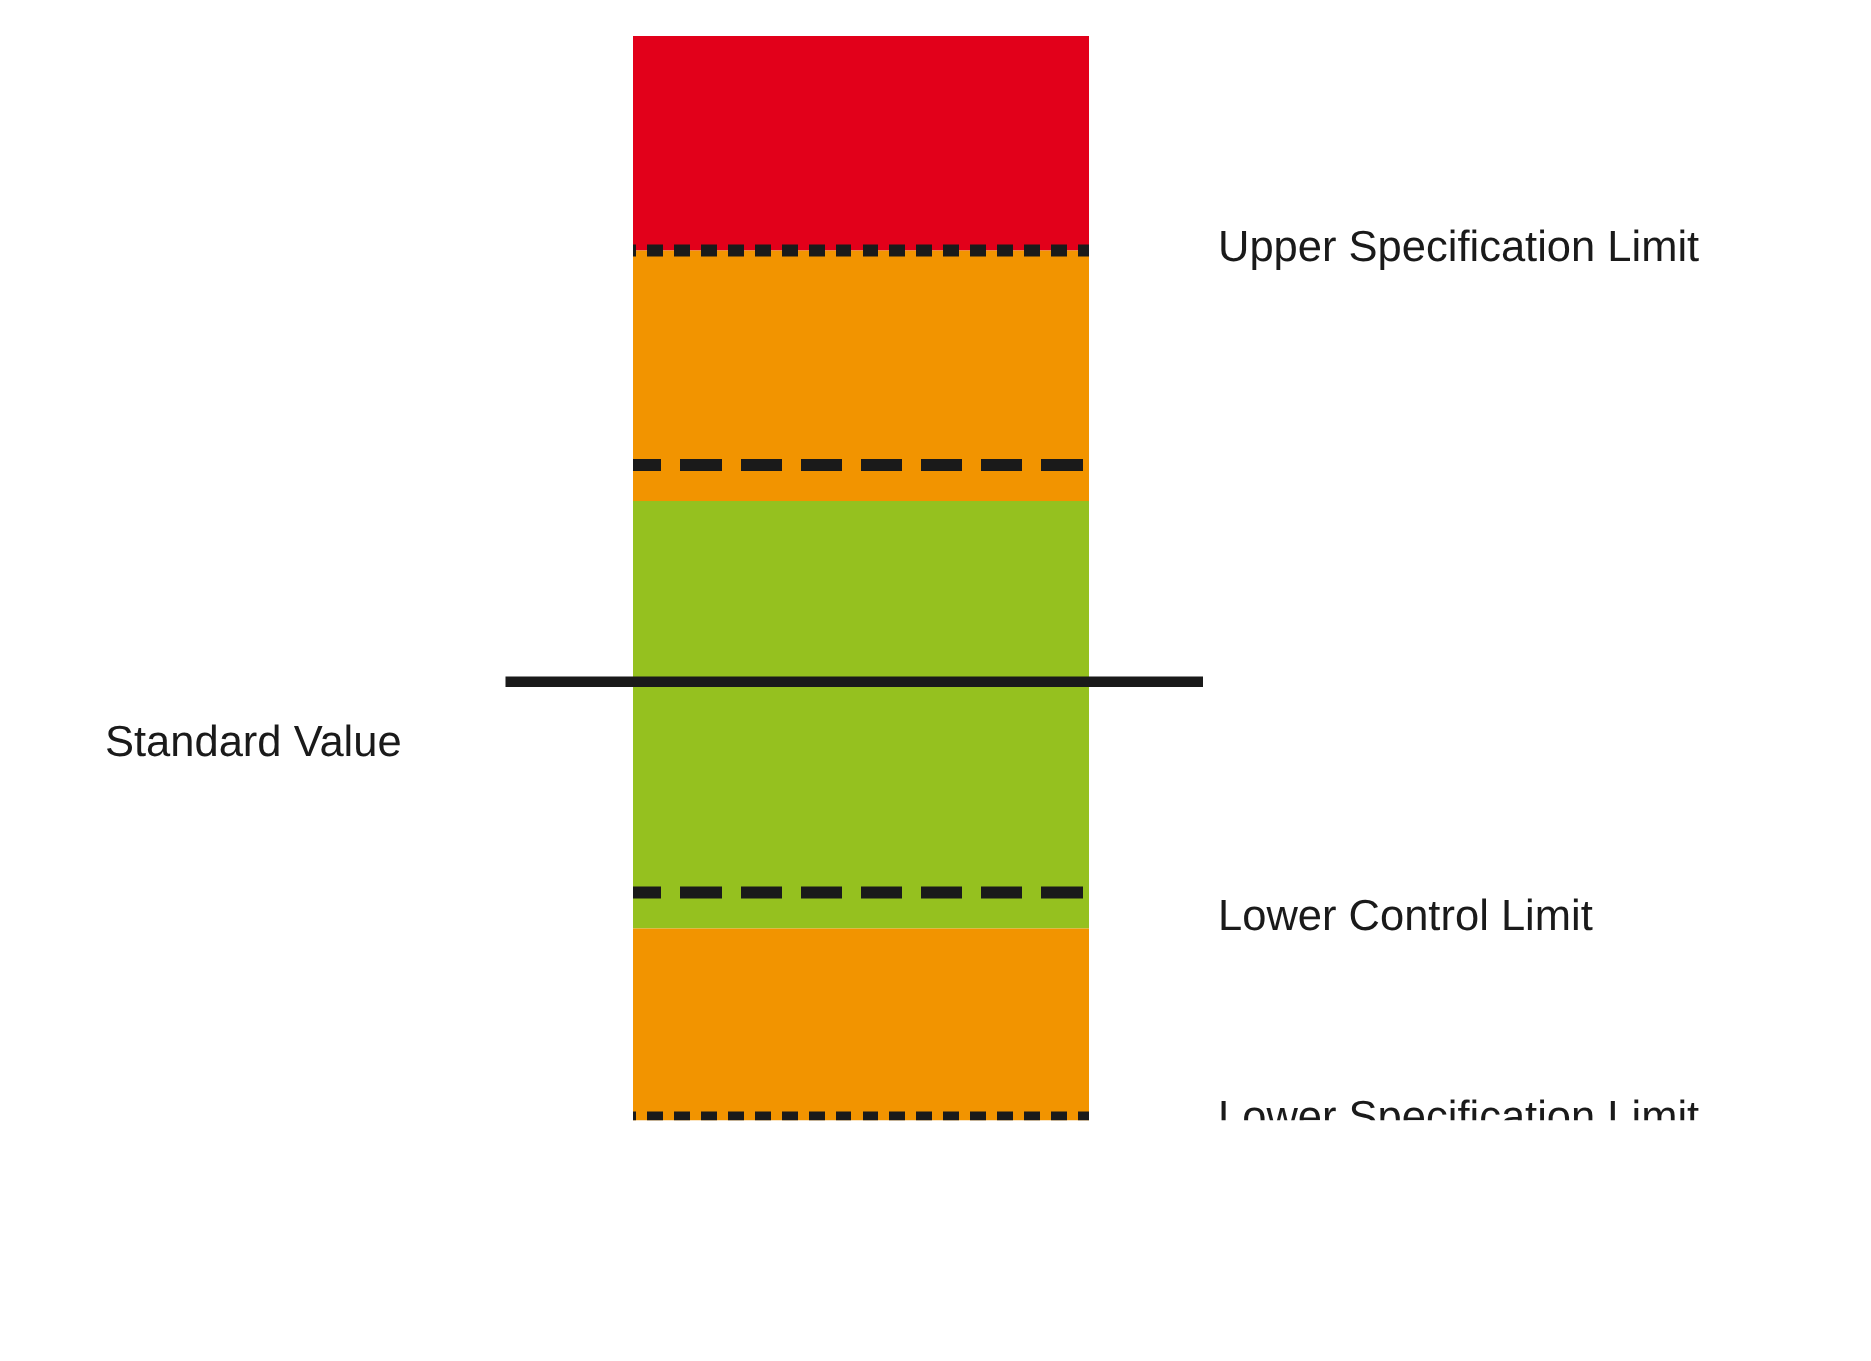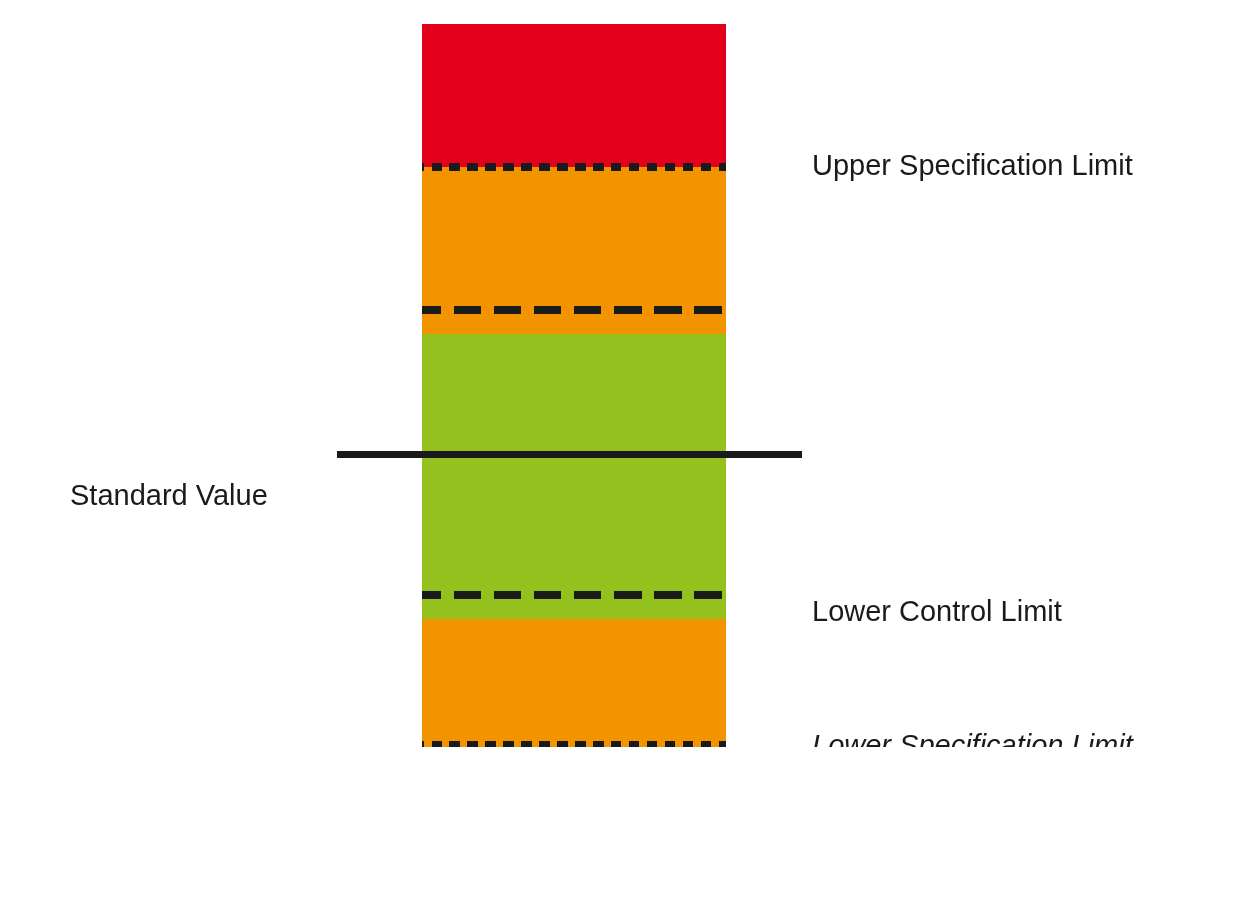--- a/index.html
+++ b/index.html
@@ -89,21 +89,21 @@
     line-height: 34px;
     white-space: nowrap;
   }
   .label-right { left: 812px; }
   .label-left  { left: 70px; }
 
   .lbl-usl { top: 148px; }
   .lbl-ucl { top: 299px; }
   .lbl-std { top: 438px; margin-top: 40px; }
   .lbl-lcl { top: 578px; margin-top: 16px; }
-  .lbl-lsl { top: 728px; font-style: italic; }
+  .lbl-lsl { top: 728px; }
 </style>
 </head>
 <body>
 
 <div id="canvas">
 
   <div class="bar">
     <div class="band band-red-top"></div>
     <div class="band band-orange-top"></div>
     <div class="band band-green"></div>

